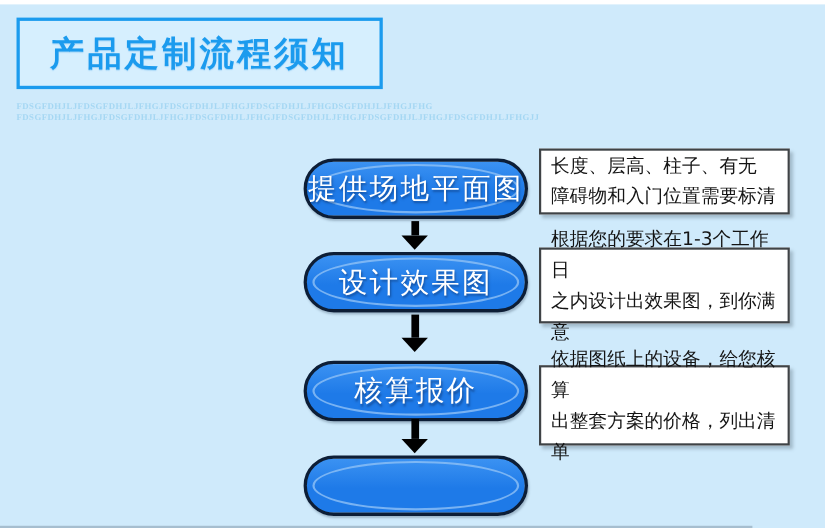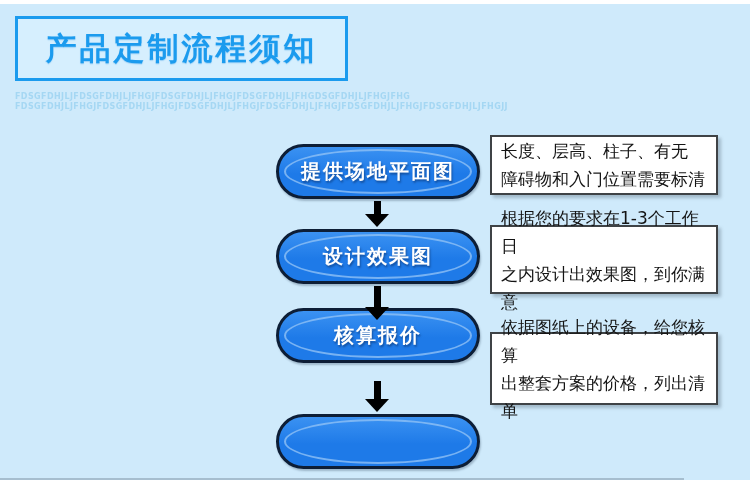--- a/index.html
+++ b/index.html
@@ -32,40 +32,40 @@
   }
   .banner .title{
     color:var(--accent);
     font-size:31px;font-weight:bold;letter-spacing:3px;
     text-shadow:0 1px 1px rgba(120,190,240,.6);
     white-space:nowrap;
   }
   .watermark{
     position:absolute;left:15px;top:92px;width:480px;
     color:var(--watermark);font-size:8px;line-height:10px;
-    letter-spacing:.4px;font-weight:bold;white-space:nowrap;
+    letter-spacing:.4px;font-weight:bold;white-space:nowrap;font-family:Liberation Serif, serif;
   }
   .pill{
     position:absolute;left:276px;width:204px;height:55px;
     background:linear-gradient(180deg,var(--pill-fill-light) 0%,var(--pill-fill) 55%,var(--pill-fill) 100%);
     border:3px solid var(--pill-border);
     border-radius:29px;
     display:flex;align-items:center;justify-content:center;
     box-shadow:1px 2px 2px rgba(13,30,54,.25);
   }
   .pill-ring{
     position:absolute;left:5px;right:5px;top:2px;bottom:2px;
     border:2px solid var(--pill-ring);
     border-radius:50%;
     opacity:.8;
     pointer-events:none;
   }
   .pill-label{
     position:relative;
-    color:#ffffff;font-size:20px;font-weight:bold;letter-spacing:2px;
+    color:#ffffff;font-size:26px;font-weight:normal;letter-spacing:2px;
     text-shadow:1px 2px 2px rgba(10,40,90,.5);
     white-space:nowrap;
   }
   .arrow{
     position:absolute;left:365px;width:24px;
     display:flex;flex-direction:column;align-items:center;
   }
   .arrow-stem{width:7px;background:var(--arrow);flex:1 1 auto;}
   .arrow-head{
     width:0;height:0;flex:0 0 auto;
@@ -106,21 +106,21 @@
   </div>
 
   <div class="pill" style="top:144px;">
     <span class="pill-ring"></span>
     <span class="pill-label">提供场地平面图</span>
   </div>
   <div class="pill" style="top:229px;text-align:right;">
     <span class="pill-ring"></span>
     <span class="pill-label">设计效果图</span>
   </div>
-  <div class="pill" style="top:308px;">
+  <div class="pill" style="top:328px;">
     <span class="pill-ring"></span>
     <span class="pill-label">核算报价</span>
   </div>
   <div class="pill" style="top:414px;">
     <span class="pill-ring"></span>
   </div>
 
   <div class="arrow" style="top:201px;height:26px;">
     <span class="arrow-stem"></span>
     <span class="arrow-head"></span>

